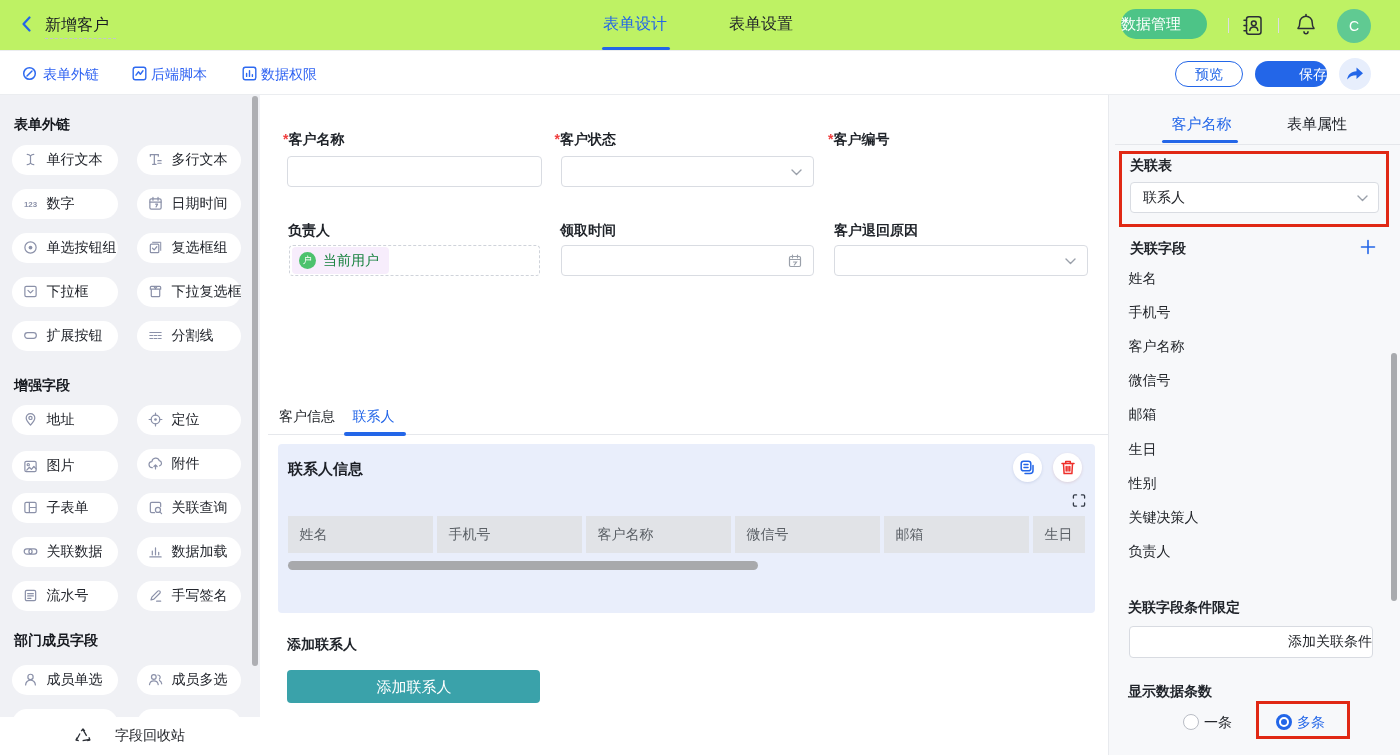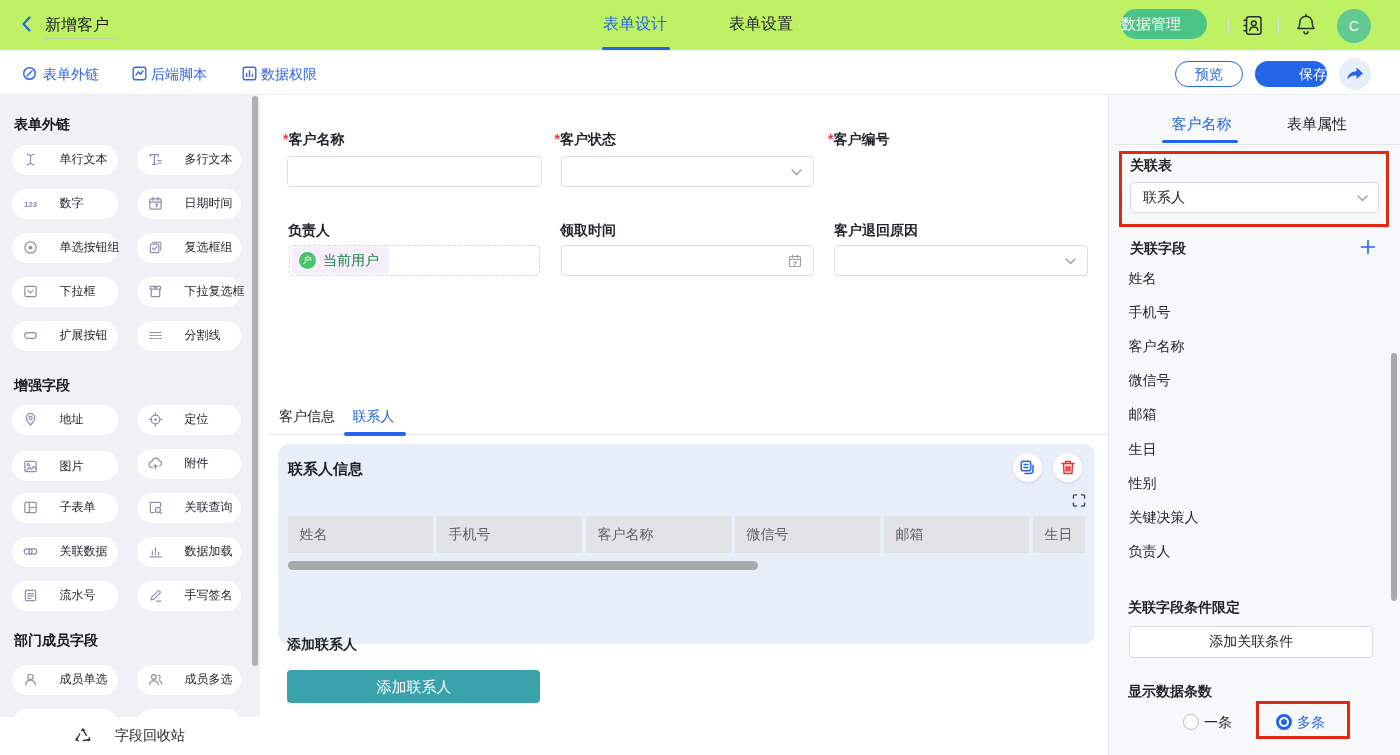--- a/index.html
+++ b/index.html
@@ -7,21 +7,21 @@
 body{font-family:"Liberation Sans",sans-serif;background:#fff;position:relative;color:#1f2329}
 .abs{position:absolute}
 .bold{font-weight:700}
 .t14{font-size:14px;line-height:16px}
 .t15{font-size:15px;line-height:17px}
 .t16{font-size:16px;line-height:18px}
 .blue{color:#2366e8}
 .red{color:#f03e3e}
 .pill{position:absolute;height:30px;background:#fff;border-radius:15px;display:flex;align-items:center;padding-left:11px}
 .pill svg{flex:0 0 auto;width:15px;height:15px}
-.pill span{margin-left:22px;font-size:12px;color:#23262d;white-space:nowrap}
+.pill span{margin-left:9px;font-size:14px;color:#23262d;white-space:nowrap}
 .cell{position:absolute;top:71.5px;height:37.5px;background:#e1e3e7;color:#5b6066;font-size:14px;line-height:37.5px;padding-left:12px;overflow:hidden}
 .item{position:absolute;left:19.5px;font-size:14px;color:#23262b;white-space:nowrap}
 .inp{position:absolute;background:#fff;border:1px solid #d9dce2;border-radius:4px;height:31px}
 </style>
 </head>
 <body>
 
 <div class="abs" id="topbar" style="left:0;top:0;width:1400px;height:51px;background:#bef264;border-bottom:1px solid #ebedf0">
   <svg class="abs" style="left:21px;top:16px" width="11" height="16" viewBox="0 0 11 16">
       <path d="M8.5 1.5 L2.5 8 L8.5 14.5" fill="none" stroke="#2366e8" stroke-width="2.2" stroke-linecap="round" stroke-linejoin="round"></path>
@@ -277,21 +277,21 @@
       <svg style="position:absolute;right:11px;top:12px" width="11" height="7" viewBox="0 0 11 7">
         <path d="M1 1 L5.5 5.5 L10 1" fill="none" stroke="#9aa0aa" stroke-width="1.4" stroke-linecap="round" stroke-linejoin="round"></path>
       </svg>
     </div>
 
   <div class="abs t14" style="left:19px;top:313px;color:#23262b">客户信息</div>
   <div class="abs t14 blue" style="left:92.6px;top:313px">联系人</div>
   <div class="abs" style="left:8px;top:338.9px;width:840px;height:1px;background:#e6e8ec"></div>
   <div class="abs" style="left:84px;top:337px;width:62px;height:3.5px;background:#2366e8;border-radius:2px"></div>
 
-  <div class="abs" style="left:18px;top:349px;width:817px;height:200px;background:#e9eefb;border-radius:11px">
+  <div class="abs" style="left:18px;top:349px;width:817px;height:169px;background:#e9eefb;border-radius:4px">
     <div class="abs t15 bold" style="left:10px;top:16px;color:#1c1f26">联系人信息</div>
     <div class="abs" style="left:735.3px;top:8.5px;width:29px;height:29px;border-radius:50%;background:#fff;box-shadow:0 1px 3px rgba(80,100,160,.18)">
       <svg style="position:absolute;left:7px;top:7px" width="15" height="15" viewBox="0 0 15 15" fill="none" stroke="#2366e8" stroke-width="1.5" stroke-linejoin="round">
           <rect x="1.2" y="1.2" width="9.6" height="9.6" rx="2.4"></rect>
           <path d="M4 4.6 h4 M4 7.4 h4" stroke-linecap="round"></path>
           <path d="M13 5.5 v5 a3 3 0 0 1-3 3 h-5" stroke-linecap="round"></path>
         </svg>
     </div>
     <div class="abs" style="left:775.4px;top:8.5px;width:29px;height:29px;border-radius:50%;background:#fff;box-shadow:0 1px 3px rgba(160,80,80,.18)">
       <svg style="position:absolute;left:7.5px;top:7px" width="14" height="15" viewBox="0 0 14 15" fill="none" stroke="#ee2f2a" stroke-width="1.5" stroke-linecap="round" stroke-linejoin="round">
@@ -338,21 +338,21 @@
   <div class="item" style="top:208.7px">手机号</div>
   <div class="item" style="top:242.9px">客户名称</div>
   <div class="item" style="top:277.1px">微信号</div>
   <div class="item" style="top:311.3px">邮箱</div>
   <div class="item" style="top:345.5px">生日</div>
   <div class="item" style="top:379.7px">性别</div>
   <div class="item" style="top:413.9px">关键决策人</div>
   <div class="item" style="top:448.1px">负责人</div>
 
   <div class="abs t14 bold" style="left:19px;top:504px">关联字段条件限定</div>
-  <div class="abs" style="left:20.4px;top:531px;width:243.6px;height:31.5px;background:#fff;border:1px solid #d8dbe1;border-radius:4px;font-size:14px;color:#22252a;text-align:center;line-height:29.5px">添加关联条件</div>
+  <div class="abs" style="left:20.4px;top:531px;width:243.6px;height:31.5px;background:#fff;border:1px solid #d8dbe1;border-radius:4px;font-size:14px;color:#22252a;text-align:right;line-height:29.5px">添加关联条件</div>
 
   <div class="abs t14 bold" style="left:19px;top:588px">显示数据条数</div>
   <div class="abs" style="left:74px;top:618.5px;width:16px;height:16px;border-radius:50%;border:1.5px solid #b9bdc5;background:#fff"></div>
   <div class="abs t14" style="left:95px;top:618.5px;color:#23262b">一条</div>
   <div class="abs" style="left:167px;top:618.5px;width:16px;height:16px;border-radius:50%;border:3px solid #2366e8;background:#fff">
       <div style="width:6px;height:6px;border-radius:50%;background:#2366e8;margin:2px"></div>
     </div>
   <div class="abs t14 blue" style="left:188px;top:618.5px">多条</div>
   <div class="abs" style="left:147px;top:605.5px;width:94px;height:38.5px;border:3px solid #e02814"></div>
 </div>

